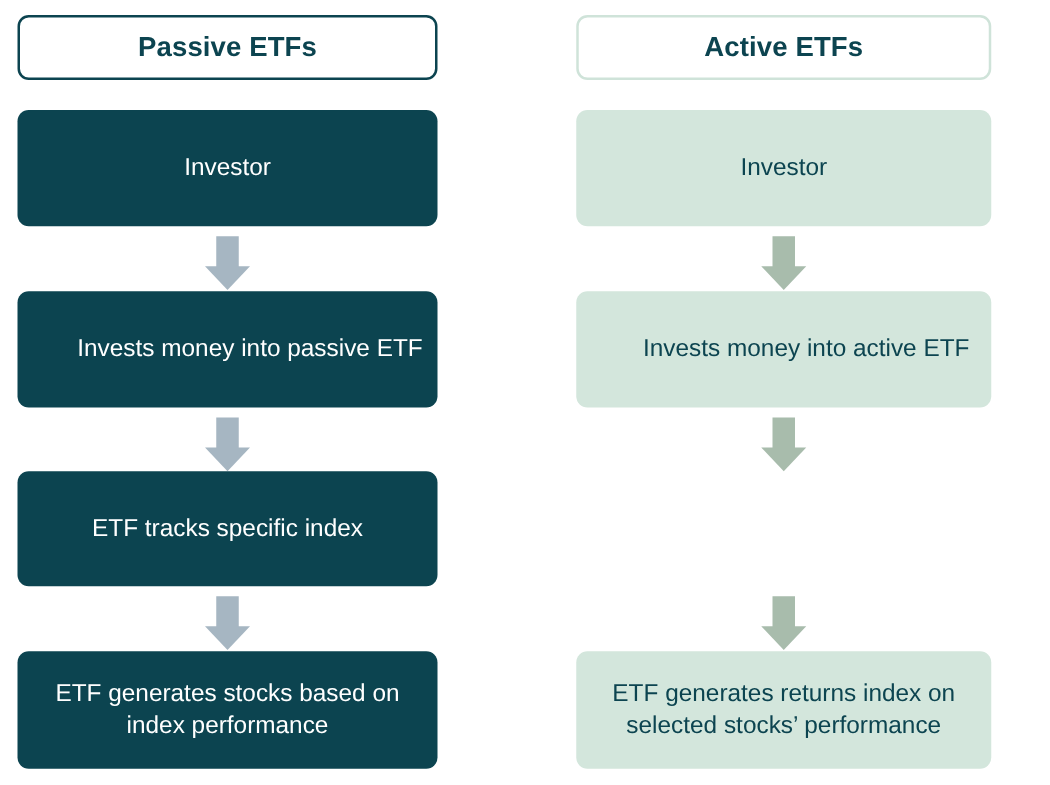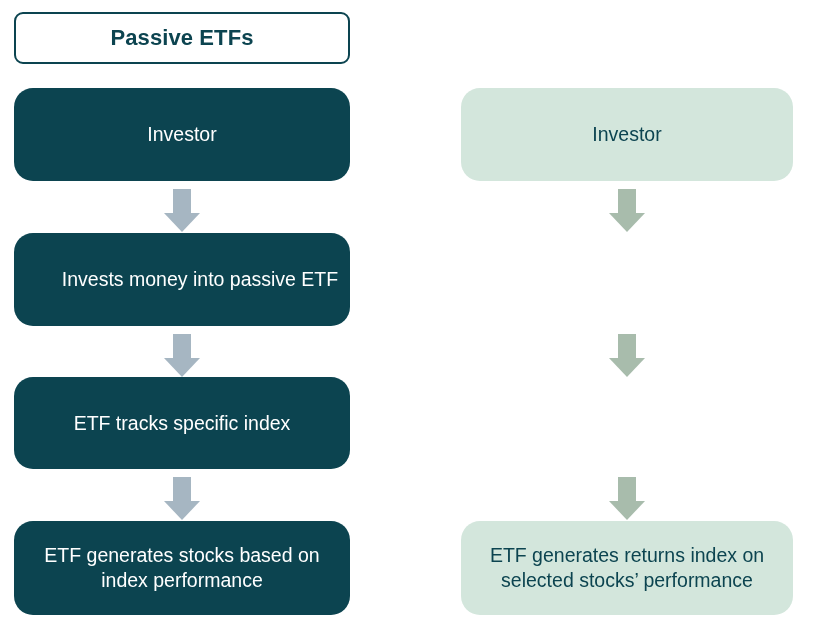--- a/index.html
+++ b/index.html
@@ -51,21 +51,21 @@
   .active  .col-header { border: 2.4px solid #CFE3D9; }
   .passive .col-header .title { color: #0C4450; }
   .active  .col-header .title { color: #0C4450; }
 
   
   .node {
     position: absolute;
     left: 0;
     width: 100%;
     box-sizing: border-box;
-    border-radius: 19px;
+    border-radius: 9px;
     display: flex;
     align-items: center;
     justify-content: center;
     text-align: center;
     padding: 4px 8px;
   }
   .node .node-text {
     font-size: 19.5px;
     line-height: 1.28;
     white-space: pre-line;
@@ -153,30 +153,36 @@
     </div>
 
     <div class="node row4">
       <span class="node-text">ETF generates stocks based on index performance</span>
     </div>
 
   </div>
 
   <div class="column active">
 
+    <div class="col-header">
+      <span class="title">Active ETFs</span>
+    </div>
 
     <div class="node row1">
       <span class="node-text">Investor</span>
     </div>
 
     <div class="arrow arrow1">
       <div class="shaft"></div>
       <div class="head"></div>
     </div>
 
+    <div class="node row2">
+      <span class="node-text">Invests money into active ETF</span>
+    </div>
 
     <div class="arrow arrow2">
       <div class="shaft"></div>
       <div class="head"></div>
     </div>
 
 
     <div class="arrow arrow3">
       <div class="shaft"></div>
       <div class="head"></div>

